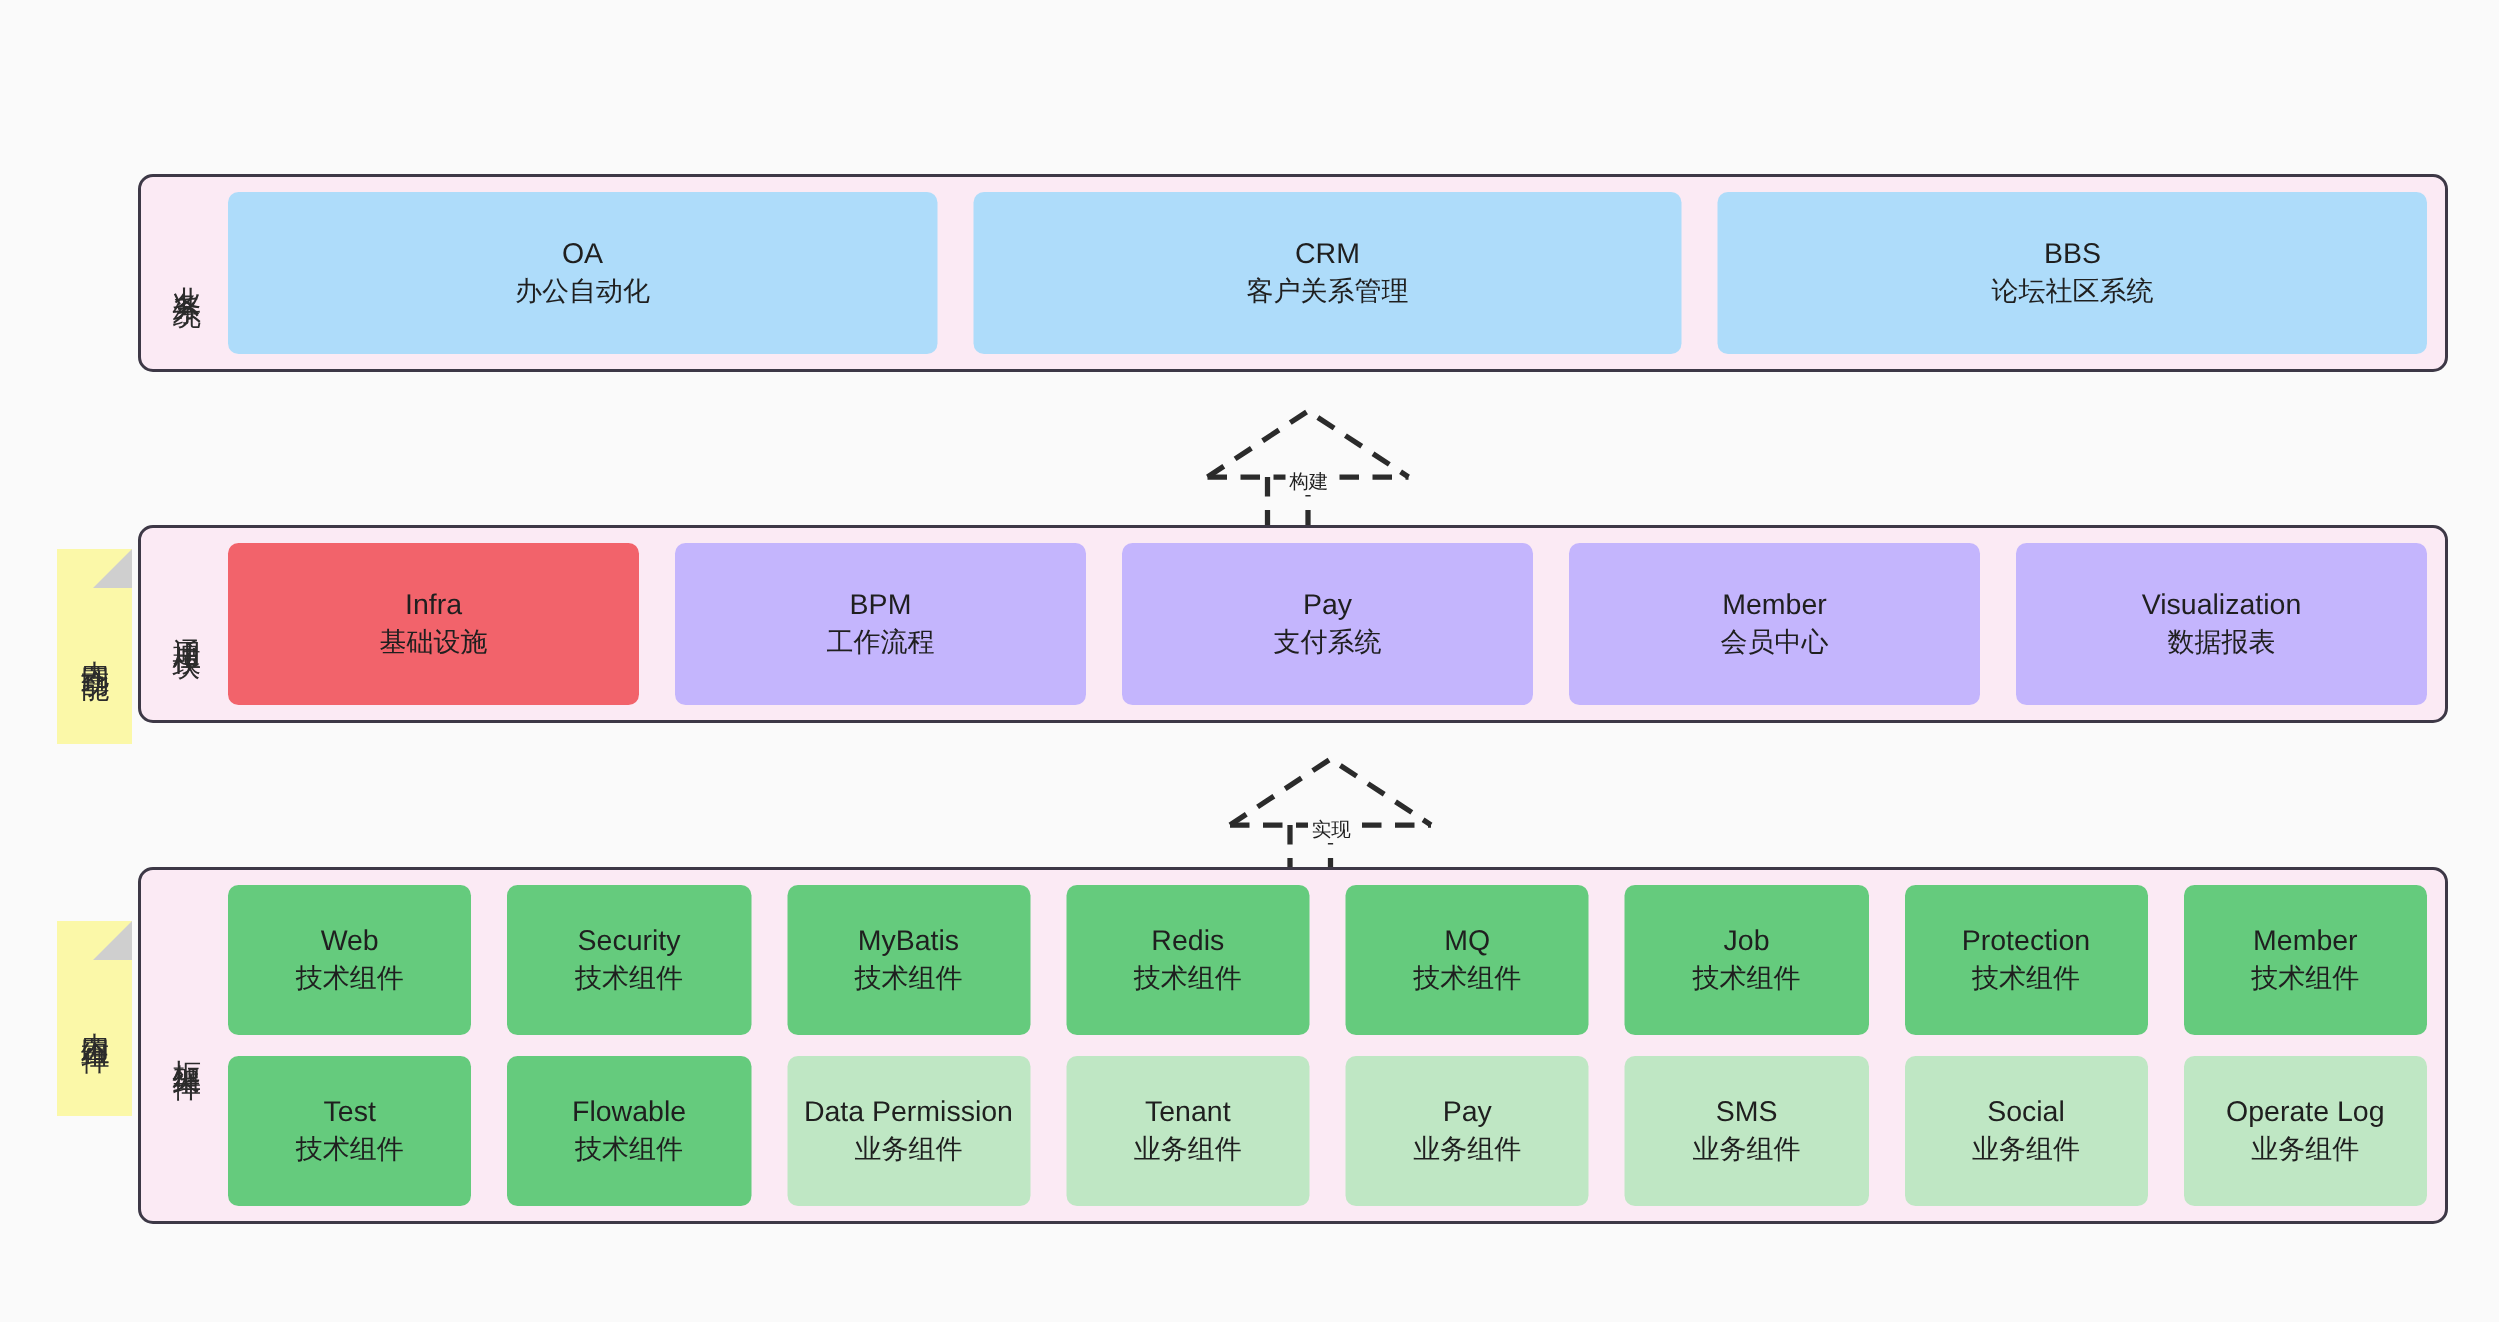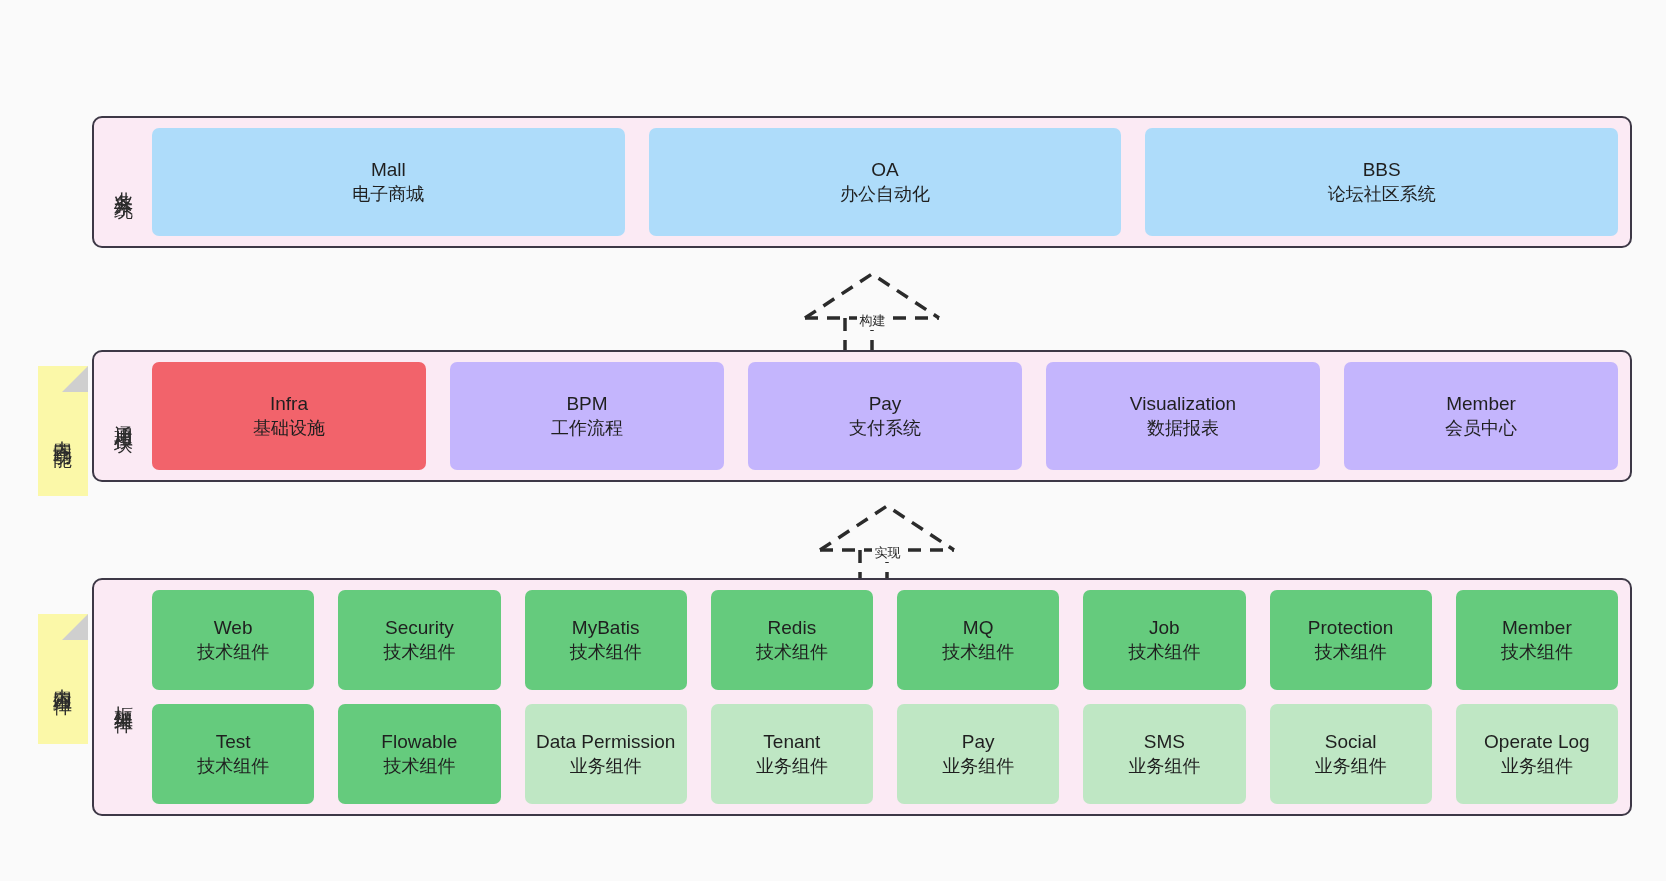--- a/index.html
+++ b/index.html
@@ -121,26 +121,26 @@
 </head>
 <body>
 
 <div class="canvas">
 
   <div class="layer" id="layer-business" style="left:92px; top:116px; width:1540px; height:132px;">
     <div class="layer-title">业务系统</div>
     <div class="cells">
       <div class="row">
         <div class="cell c-blue">
-          <span>Mall</span>
-          <span class="sub">电子商城</span>
-        </div>
-        <div class="cell c-blue">
           <span>OA</span>
           <span class="sub">办公自动化</span>
+        </div>
+        <div class="cell c-blue">
+          <span>CRM</span>
+          <span class="sub">客户关系管理</span>
         </div>
         <div class="cell c-blue">
           <span>BBS</span>
           <span class="sub">论坛社区系统</span>
         </div>
       </div>
     </div>
   </div>
 
   <div class="connector" id="connector-build" style="left:800px; top:268px; width:145px; height:85px;">
@@ -167,26 +167,26 @@
         </div>
         <div class="cell c-pink">
           <span>BPM</span>
           <span class="sub">工作流程</span>
         </div>
         <div class="cell c-pink">
           <span>Pay</span>
           <span class="sub">支付系统</span>
         </div>
         <div class="cell c-pink">
+          <span>Member</span>
+          <span class="sub">会员中心</span>
+        </div>
+        <div class="cell c-pink">
           <span>Visualization</span>
           <span class="sub">数据报表</span>
-        </div>
-        <div class="cell c-pink">
-          <span>Member</span>
-          <span class="sub">会员中心</span>
         </div>
       </div>
     </div>
   </div>
 
   <div class="connector" id="connector-implement" style="left:815px; top:500px; width:145px; height:85px;">
     <svg width="145" height="85" viewBox="0 0 145 85">
       <path d="M 5 50 L 72 6 L 139 50" fill="none" stroke="#2b2b2b" stroke-width="3.5" stroke-dasharray="13 9" stroke-linecap="butt"></path>
       <path d="M 5 50 L 139 50" fill="none" stroke="#2b2b2b" stroke-width="3.5" stroke-dasharray="13 9" stroke-linecap="butt"></path>
       <path d="M 72 50 L 72 83" fill="none" stroke="#2b2b2b" stroke-width="3.5" stroke-dasharray="13 9" stroke-linecap="butt"></path>

